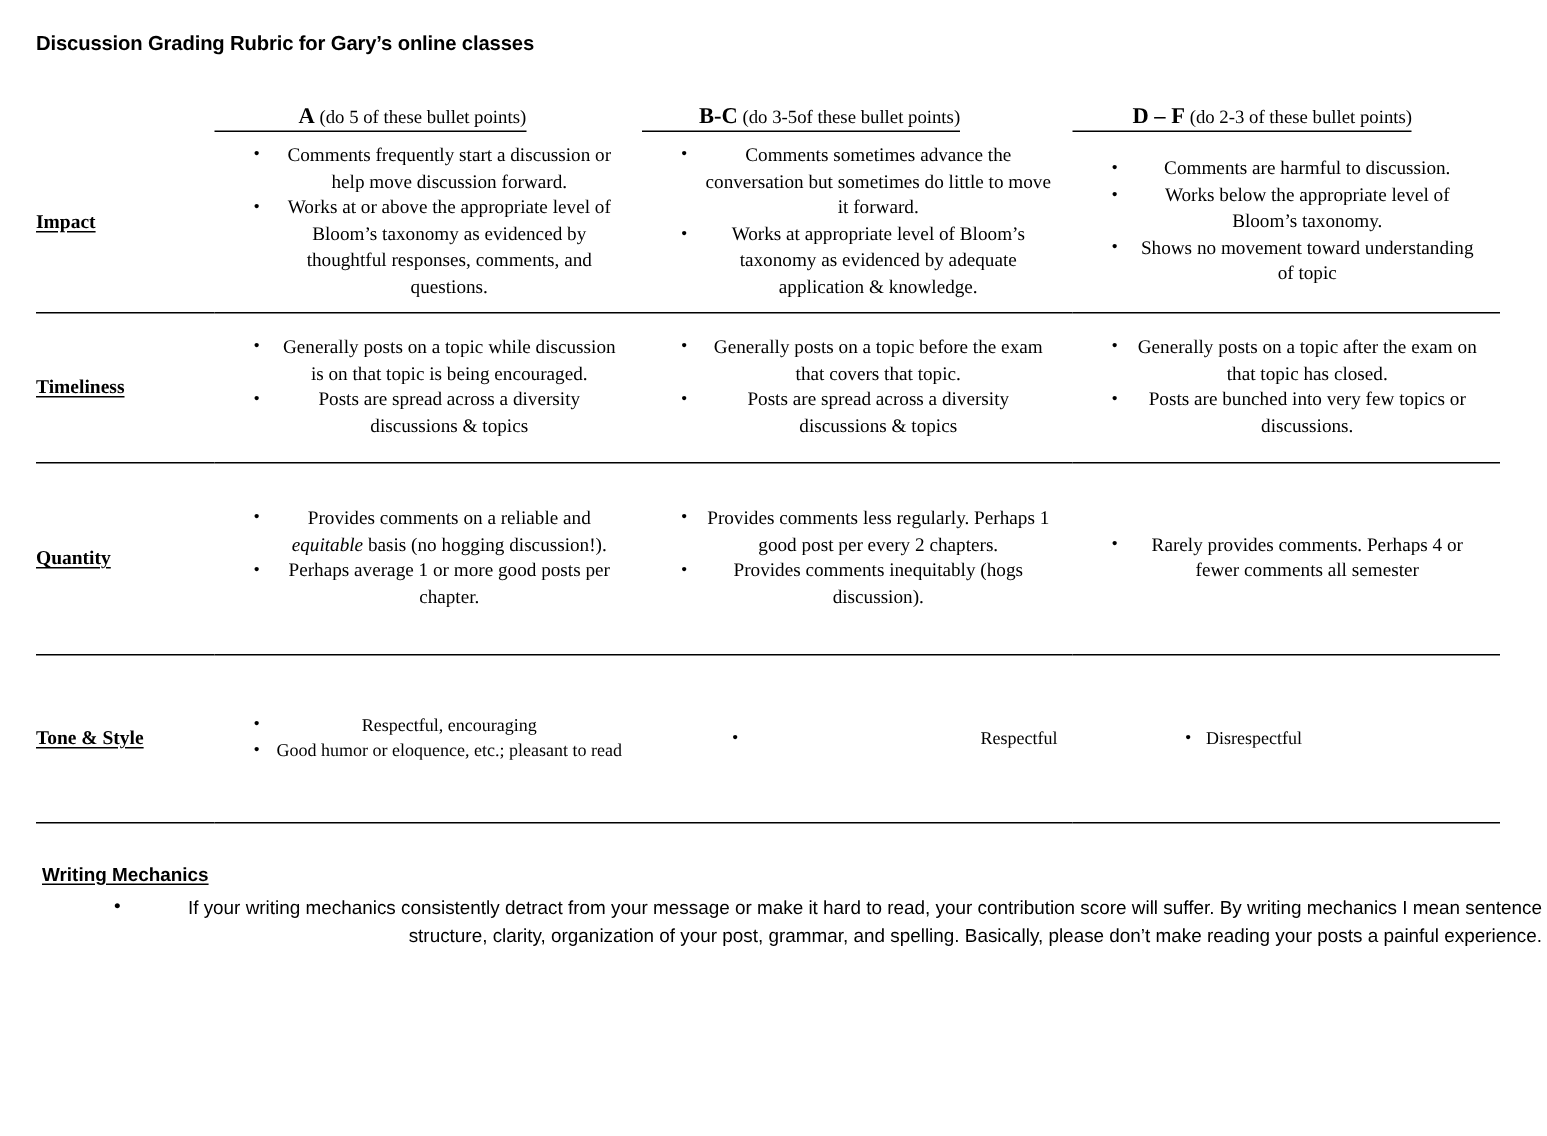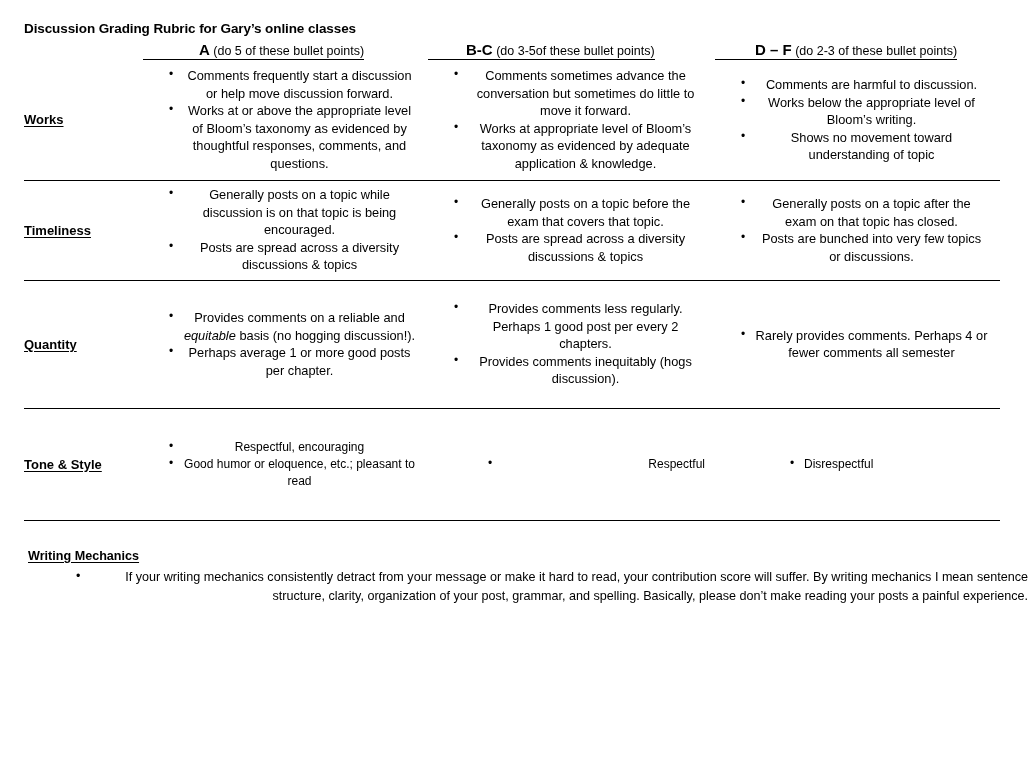--- a/index.html
+++ b/index.html
@@ -38,24 +38,25 @@
     margin: 1px 0 0 0;
   }
   .doc-intro {
     font-size: 13.5px;
     line-height: 18px;
     margin: 22px 0 0 4px;
   }
 
   
   .rubric {
-    margin-top: 3px;
+    margin-top: 31px;
     width: 976px;
     border-collapse: collapse;
     table-layout: fixed;
+    font-family: Liberation Serif, serif;
   }
   .rubric td {
     vertical-align: middle;
     padding: 0;
     border: 0;
   }
   .row-sep td {
     border-bottom: 1.4px solid #000000;
   }
   .tickcol {
@@ -214,37 +215,37 @@
           </span>
         </td>
         <td class="hdr-cell">
           <span class="hdr-inner hdr-pad-df">
             <span class="hdr-grade">D – F</span><span class="hdr-note"> (do 2-3 of these bullet points)</span>
           </span>
         </td>
       </tr>
 
       <tr class="row-sep r-impact">
-        <td class="crit-label tickcol">Works</td>
+        <td class="crit-label tickcol">Impact</td>
         <td class="cell-pad tickcol">
           <ul class="blist">
               <li>Comments frequently start a discussion or help move discussion forward.</li>
               <li>Works at or above the appropriate level of Bloom’s taxonomy as evidenced by thoughtful responses, comments, and questions.</li>
             </ul>
         </td>
         <td class="cell-pad tickcol">
           <ul class="blist">
               <li>Comments sometimes advance the conversation but sometimes do little to move it forward.</li>
               <li>Works at appropriate level of Bloom’s taxonomy as evidenced by adequate application &amp; knowledge.</li>
             </ul>
         </td>
         <td class="cell-pad">
           <ul class="blist">
               <li>Comments are harmful to discussion.</li>
-              <li>Works below the appropriate level of Bloom’s writing.</li>
+              <li>Works below the appropriate level of Bloom’s taxonomy.</li>
               <li>Shows no movement toward understanding of topic</li>
             </ul>
         </td>
       </tr>
 
       <tr class="row-sep r-timeliness">
         <td class="crit-label tickcol">Timeliness</td>
         <td class="cell-pad tickcol">
           <ul class="blist">
               <li>Generally posts on a topic while discussion is on that topic is being encouraged.</li>

